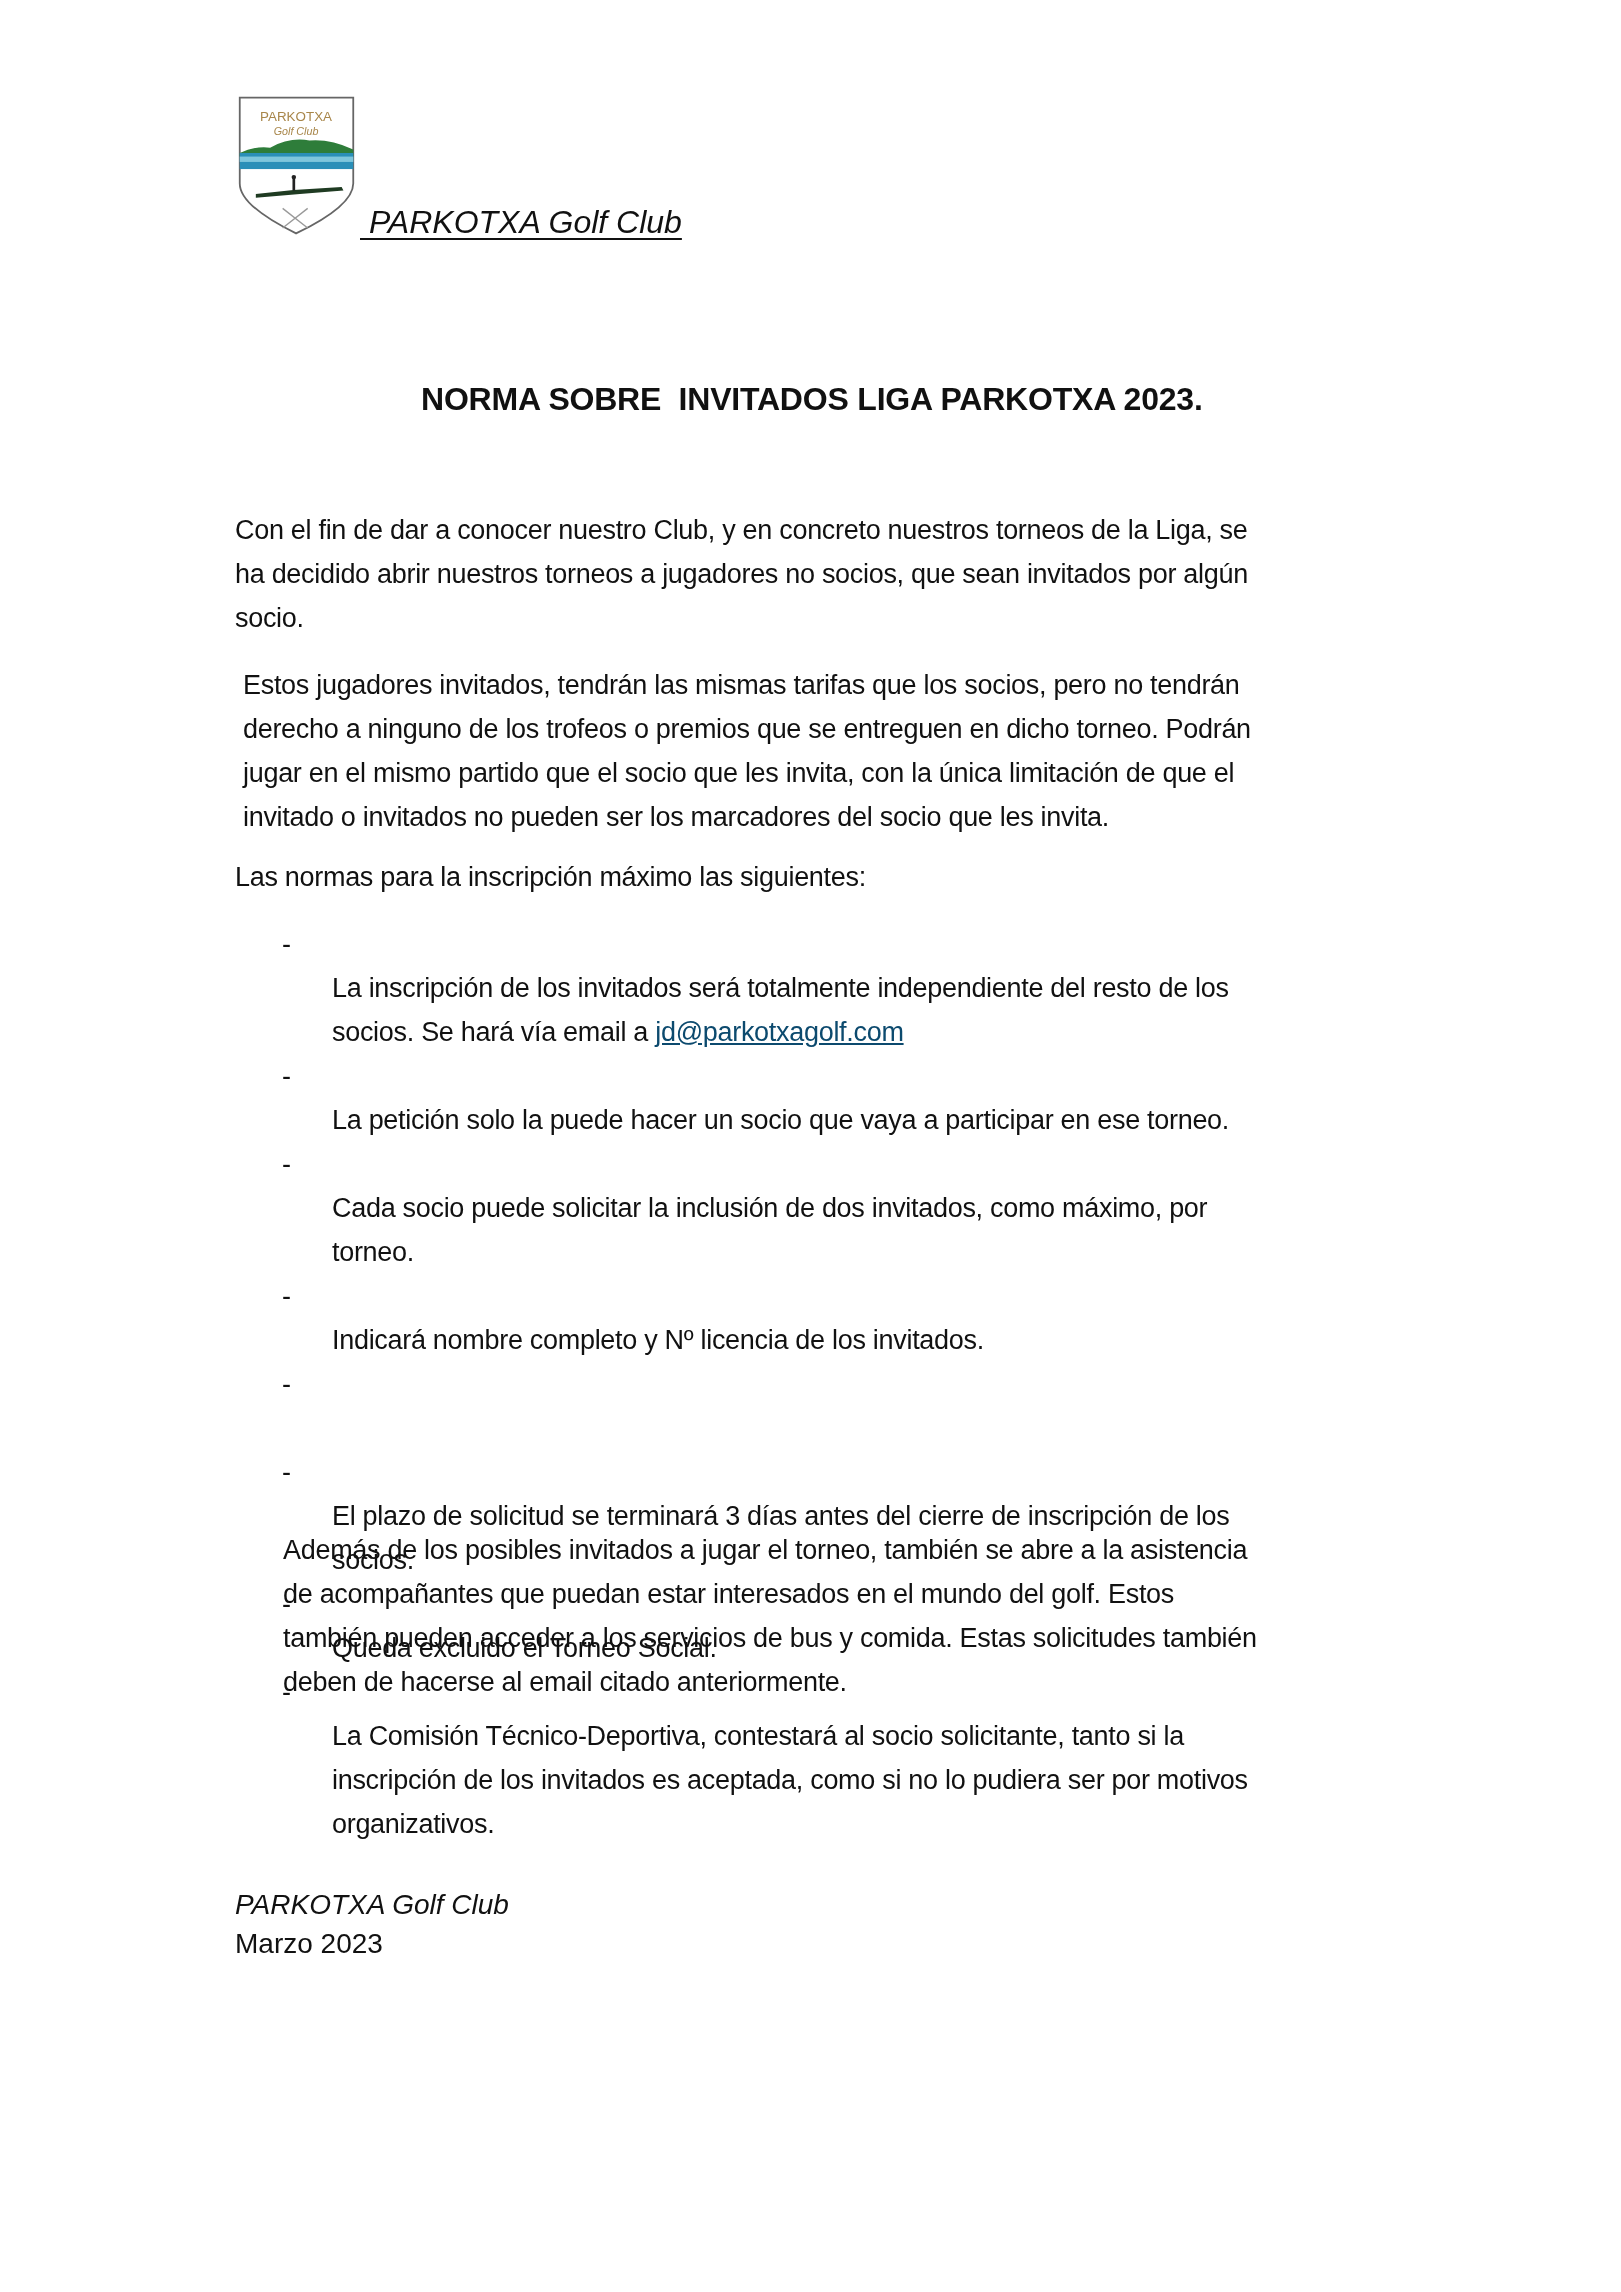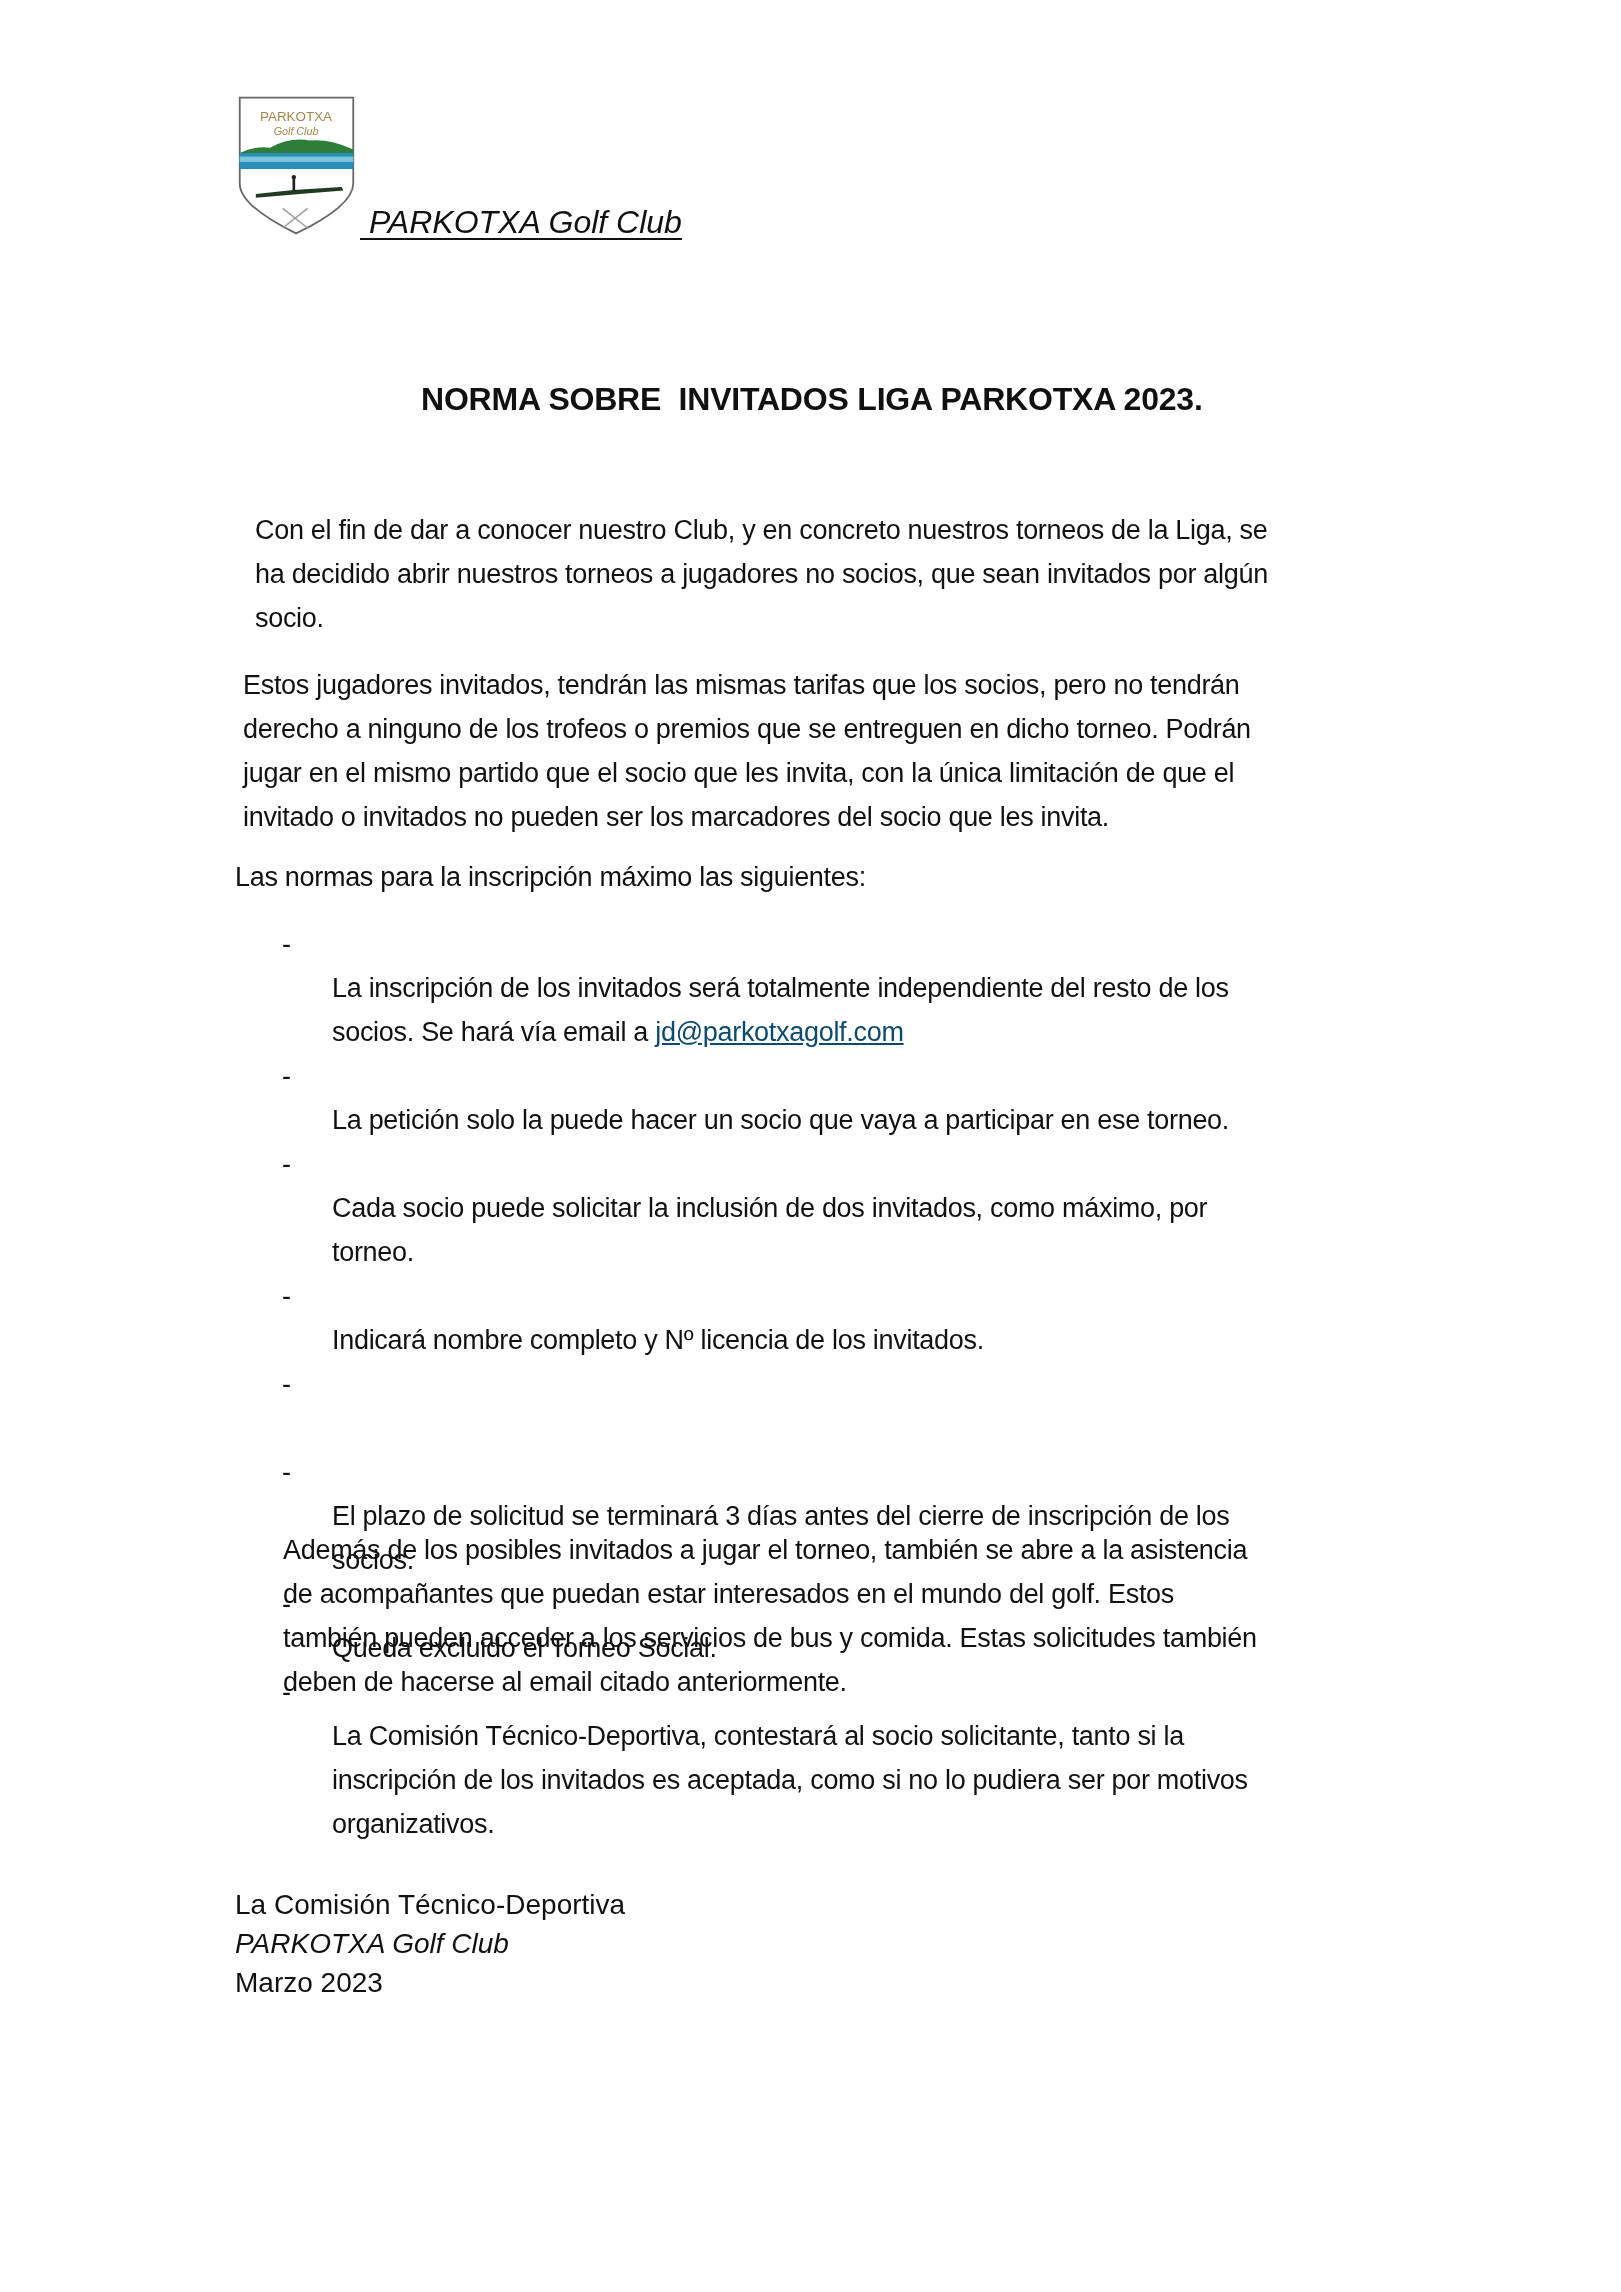--- a/index.html
+++ b/index.html
@@ -18,21 +18,21 @@
     }
     .title {
       position: absolute; left: 421px; top: 381px;
       font-size: 32px; font-weight: bold; white-space: pre; letter-spacing: -0.2px;
     }
     .para {
       position: absolute; left: 235px; width: 1164px;
       font-size: 27px; line-height: 44px; letter-spacing: -0.3px;
       white-space: pre-line;
     }
-    .p1 { top: 508px; margin-left: 20px; }
+    .p1 { top: 508px; }
     .p2 { top: 663px; margin-left: 8px; }
     .p3 { top: 855px; }
     .rules { position: absolute; left: 282px; top: 922px; width: 1128px; margin: 0; padding: 0; list-style: none; }
     .rule { position: relative; padding-left: 50px; font-size: 27px; line-height: 44px; letter-spacing: -0.3px; white-space: pre-line; }
     .rule .dash { position: absolute; left: 0; top: 0; }
     .email-link { color: #0c4a6e; text-decoration: underline; }
     .p4 { left: 283px; top: 1528px; width: 1128px; }
     .signature { position: absolute; left: 235px; top: 1885px; font-size: 28px; line-height: 39px; }
     .signature .club { font-style: italic; }
   </style>
@@ -99,19 +99,18 @@
 organizativos.</span>
     </li>
   </ul>
 
   <div class="para p4">Además de los posibles invitados a jugar el torneo, también se abre a la asistencia
 de acompañantes que puedan estar interesados en el mundo del golf. Estos
 también pueden acceder a los servicios de bus y comida. Estas solicitudes también
 deben de hacerse al email citado anteriormente.</div>
 
   <div class="signature">
-    <div>La Comisión Técnico-Deportiva</div>
     <div class="club">PARKOTXA Golf Club</div>
     <div>Marzo 2023</div>
   </div>
 
 </div>
 
 
 </body></html>

